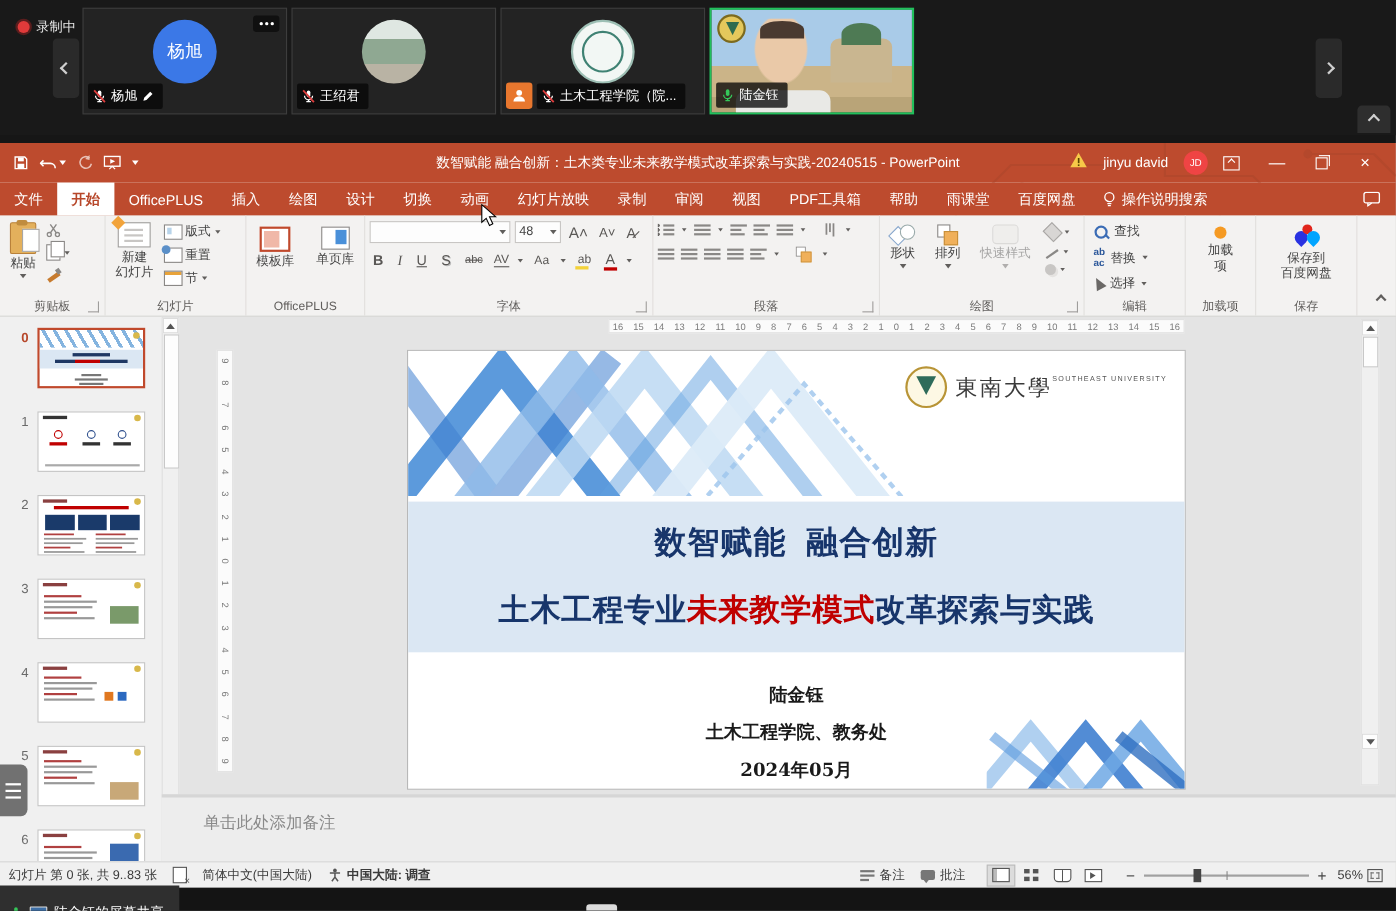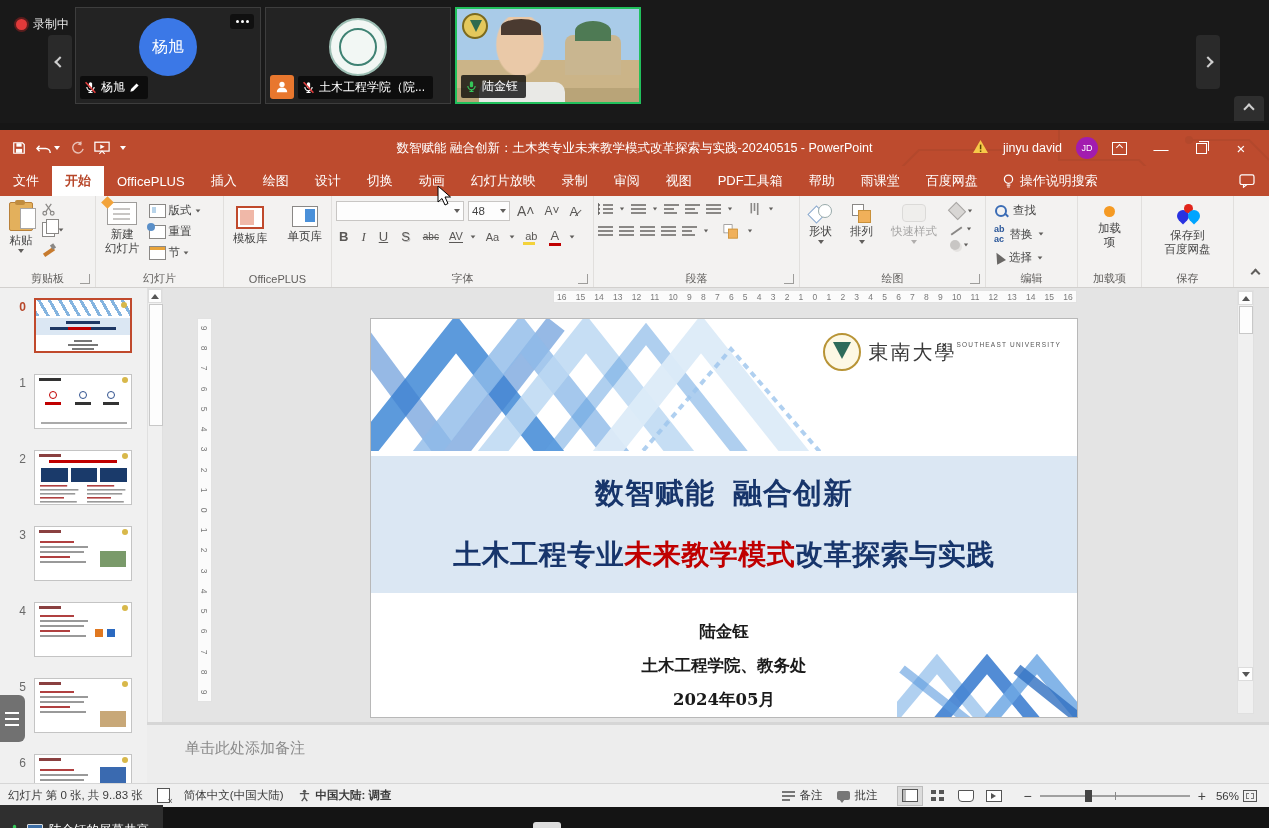--- a/index.html
+++ b/index.html
@@ -39,21 +39,21 @@
   .more-btn i{width:3px;height:3px;border-radius:50%;background:#fff;}
   .collapse-btn{position:absolute;right:5px;top:96px;width:30px;height:25px;background:#2e2e2e;border-radius:4px 4px 0 0;display:flex;align-items:center;justify-content:center;}
   
   .ppt{position:absolute;left:0;top:130px;width:1269px;height:677px;background:#f3f2f1;}
   .titlebar{position:absolute;left:0;top:0;width:100%;height:36px;background:#bd4b2e;display:flex;align-items:center;color:#fff;}
   .circuit{position:absolute;right:0;top:0;width:460px;height:66px;opacity:.45;pointer-events:none;}
   .qat{display:flex;align-items:center;gap:10px;padding-left:12px;z-index:2;}
   .qat .ic{display:flex;align-items:center;}
   .tb-title{position:absolute;left:0;right:0;text-align:center;font-size:12.5px;color:#fff;pointer-events:none;z-index:1;}
   .tb-right{margin-left:auto;display:flex;align-items:center;gap:14px;padding-right:8px;z-index:2;}
-  .jd{width:22px;height:22px;border-radius:50%;background:#a21caf;color:#fff;font-size:9px;display:flex;align-items:center;justify-content:center;}
+  .jd{width:22px;height:22px;border-radius:50%;background:#ef4444;color:#fff;font-size:9px;display:flex;align-items:center;justify-content:center;}
   .winbtns{display:flex;align-items:center;gap:0;}
   .winbtn{width:40px;height:30px;display:flex;align-items:center;justify-content:center;font-size:15px;color:#fff;}
   .restore-ic{width:9px;height:9px;border:1px solid #fff;position:relative;background:transparent;}
   .restore-ic::before{content:"";position:absolute;left:2px;top:-3px;width:9px;height:9px;border:1px solid #fff;border-bottom:none;border-left:none;}
   .ribbonopt-ic{width:13px;height:11px;border:1px solid #fff;position:relative;}
   .ribbonopt-ic::after{content:"";position:absolute;left:4px;top:2px;border:solid #fff;border-width:0 1.5px 1.5px 0;padding:2px;transform:rotate(-135deg);}
   
   .tabsrow{position:absolute;left:0;top:36px;width:100%;height:30px;background:#bd4b2e;display:flex;align-items:stretch;color:#fff;font-size:13px;}
   .tabslist{display:flex;align-items:stretch;}
   .rtab{display:flex;align-items:center;padding:0 13px;cursor:default;white-space:nowrap;}
@@ -279,20 +279,36 @@
                 <path d="M8 12 v2 M5.5 14 h5" stroke="#fff" stroke-width="1.4"></path>
                 <line x1="2" y1="1.5" x2="14" y2="14.5" stroke="#e03e3e" stroke-width="2"></line>
               </svg>
             </span>
             <span>杨旭</span>
             <span style="display:flex;">
               <svg width="11" height="11" viewBox="0 0 16 16">
                 <path d="M2 14 L3 10 L11 2 L14 5 L6 13 Z" fill="#fff"></path>
               </svg>
             </span>
+          </span>
+        </div>
+      </div>
+      <div class="tile">
+        <div class="av av-photo-street"></div>
+        <div class="name-row">
+          <span class="name-pill">
+            <span style="display:flex;">
+              <svg width="13" height="13" viewBox="0 0 16 16">
+                <rect x="6" y="1.5" width="4" height="7.5" rx="2" fill="#fff"></rect>
+                <path d="M3.5 7.5 a4.5 4.5 0 0 0 9 0" fill="none" stroke="#fff" stroke-width="1.4"></path>
+                <path d="M8 12 v2 M5.5 14 h5" stroke="#fff" stroke-width="1.4"></path>
+                <line x1="2" y1="1.5" x2="14" y2="14.5" stroke="#e03e3e" stroke-width="2"></line>
+              </svg>
+            </span>
+            <span>王绍君</span>
           </span>
         </div>
       </div>
       <div class="tile">
         <div class="av av-emblem"></div>
         <div class="name-row">
           <span class="role-badge">
             <svg width="14" height="14" viewBox="0 0 16 16">
               <circle cx="8" cy="5" r="3" fill="#fff"></circle>
               <path d="M2 14 a6 5.5 0 0 1 12 0 Z" fill="#fff"></path>

